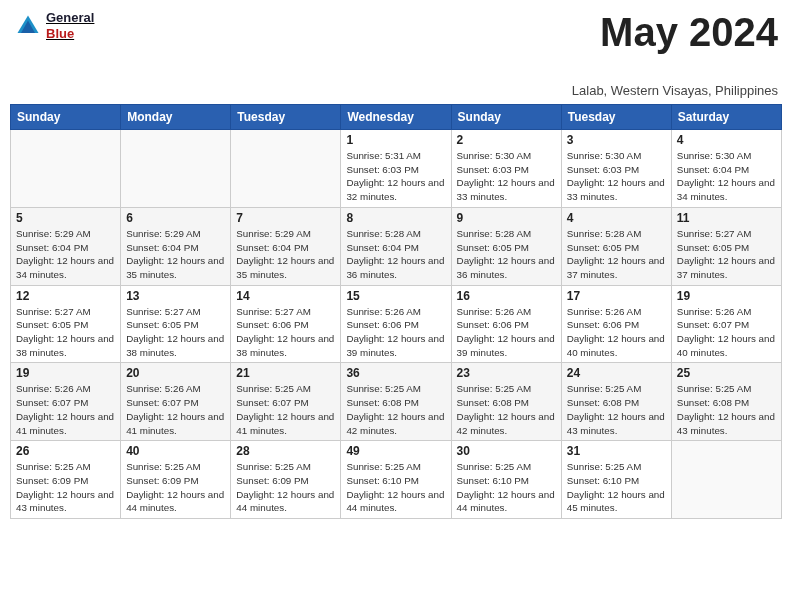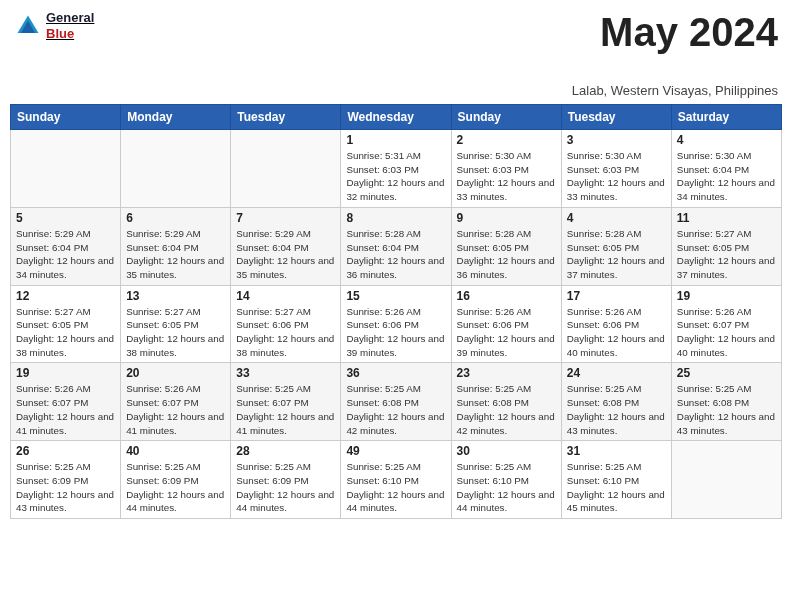--- a/index.html
+++ b/index.html
@@ -251,21 +251,21 @@
 Sunset: 6:07 PM
 Daylight: 12 hours and 41 minutes.</div>
         </td>
         <td>
           <span class="day-num">20</span>
           <div class="day-info" style="white-space: pre-line;">Sunrise: 5:26 AM
 Sunset: 6:07 PM
 Daylight: 12 hours and 41 minutes.</div>
         </td>
         <td>
-          <span class="day-num">33</span>
+          <span class="day-num">21</span>
           <div class="day-info" style="white-space: pre-line;">Sunrise: 5:25 AM
 Sunset: 6:07 PM
 Daylight: 12 hours and 41 minutes.</div>
         </td>
         <td>
           <span class="day-num">36</span>
           <div class="day-info" style="white-space: pre-line;">Sunrise: 5:25 AM
 Sunset: 6:08 PM
 Daylight: 12 hours and 42 minutes.</div>
         </td>

